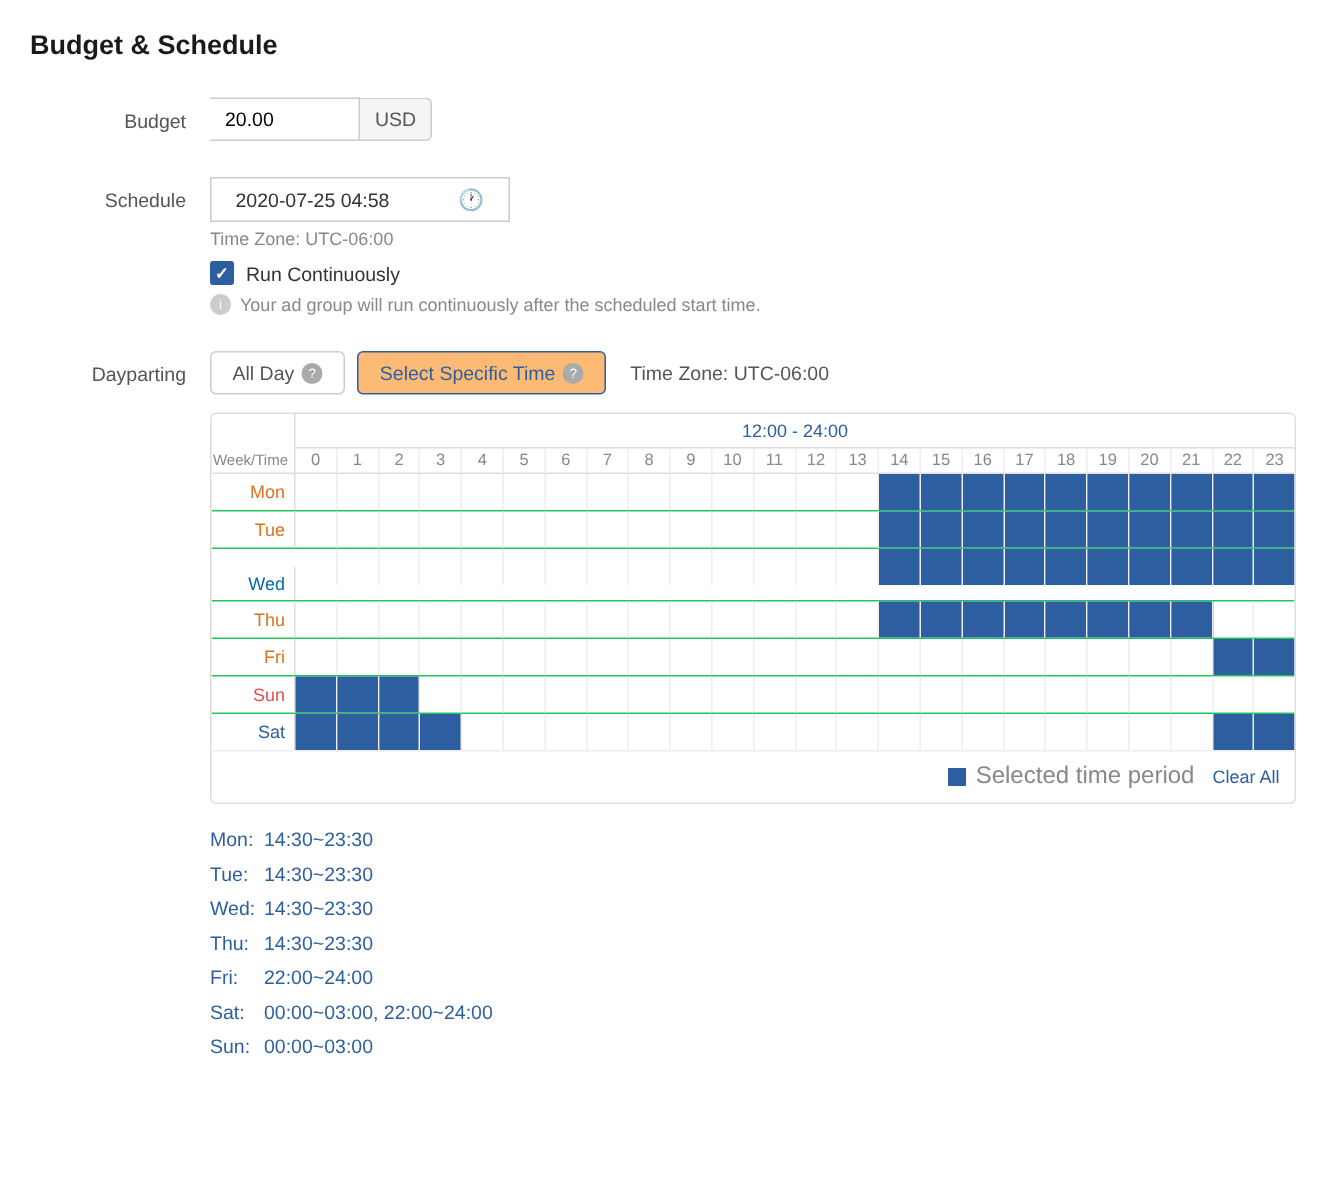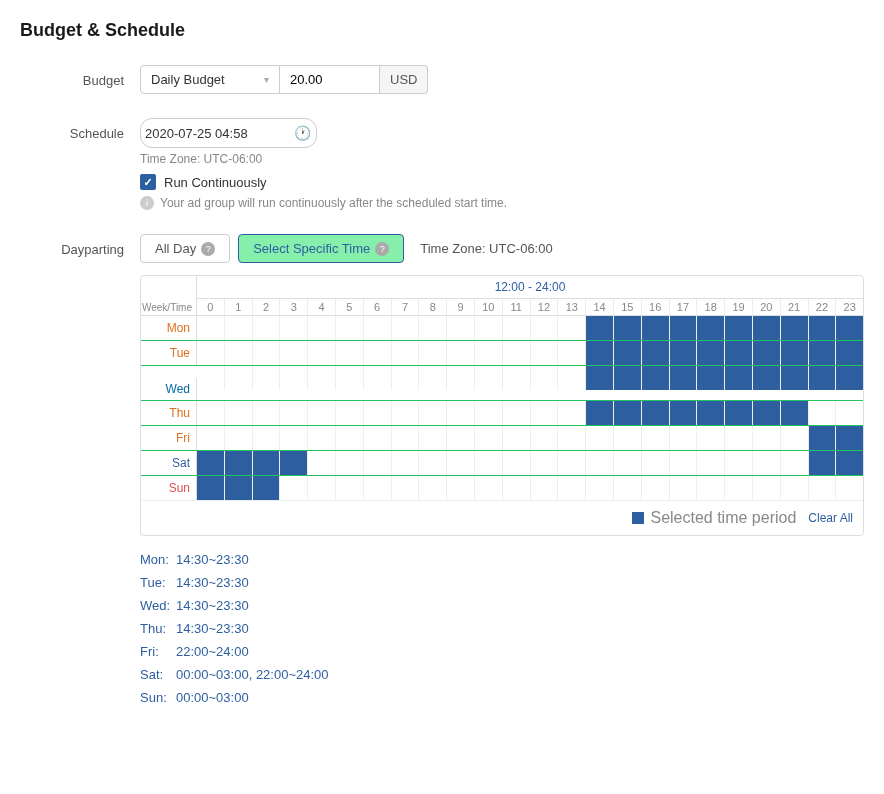--- a/index.html
+++ b/index.html
@@ -14,35 +14,35 @@
 
     .form-content { flex: 1; }
 
     
     .budget-inputs { display: flex; align-items: center; gap: 0; }
     .budget-type-select { display: flex; align-items: center; border: 1px solid #ccc; border-radius: 4px 0 0 4px; padding: 6px 10px; background: #fff; cursor: pointer; font-size: 13px; color: #333; min-width: 140px; justify-content: space-between; }
     .budget-amount-input { border: 1px solid #ccc; border-left: none; padding: 6px 10px; font-size: 13px; width: 100px; outline: none; }
     .budget-currency { border: 1px solid #ccc; border-left: none; border-radius: 0 4px 4px 0; padding: 6px 10px; background: #f5f5f5; font-size: 13px; color: #555; }
 
     
-    .schedule-datetime { display: flex; align-items: center; border: 1px solid #ccc; border-radius: 12px; padding: 6px 4px; width: 177px; font-size: 13px; color: #333; justify-content: space-between; }
+    .schedule-datetime { display: flex; align-items: center; border: 1px solid #ccc; border-radius: 0; padding: 6px 16px; width: 200px; font-size: 13px; color: #333; justify-content: space-between; }
     .clock-icon { color: #aaa; font-size: 14px; }
     .timezone-text { font-size: 12px; color: #888; margin-top: 4px; }
     .checkbox-row { display: flex; align-items: center; gap: 8px; margin-top: 8px; }
     .checkbox-blue { width: 16px; height: 16px; background: #2d5fa0; border: none; border-radius: 2px; display: flex; align-items: center; justify-content: center; cursor: pointer; flex-shrink: 0; }
     .checkbox-blue::after { content: '✓'; color: white; font-size: 11px; font-weight: bold; }
     .checkbox-label { font-size: 13px; color: #333; }
     .ad-note { display: flex; align-items: center; gap: 6px; margin-top: 6px; font-size: 12px; color: #888; }
     .info-circle { width: 14px; height: 14px; background: #ccc; border-radius: 50%; display: inline-flex; align-items: center; justify-content: center; font-size: 9px; color: white; flex-shrink: 0; }
 
     
     .dayparting-content { flex: 1; }
     .dayparting-controls { display: flex; align-items: center; gap: 8px; margin-bottom: 12px; }
     .btn-allday { border: 1px solid #ccc; border-radius: 4px; padding: 6px 14px; font-size: 13px; background: #fff; color: #555; cursor: pointer; display: flex; align-items: center; gap: 5px; }
-    .btn-specific { border: 1px solid #2d5fa0; border-radius: 4px; padding: 6px 14px; font-size: 13px; background: #86efac; color: #2d5fa0; cursor: pointer; display: flex; align-items: center; gap: 5px; font-weight: 500; }
+    .btn-specific { border: 1px solid #2d5fa0; border-radius: 4px; padding: 6px 14px; font-size: 13px; background: #fdba74; color: #2d5fa0; cursor: pointer; display: flex; align-items: center; gap: 5px; font-weight: 500; }
     .timezone-label { font-size: 13px; color: #555; margin-left: 8px; }
     .question-icon { width: 14px; height: 14px; background: #aaa; border-radius: 50%; display: inline-flex; align-items: center; justify-content: center; font-size: 9px; color: white; cursor: pointer; }
 
     
     .grid-container { border: 1px solid #ddd; border-radius: 4px; overflow: hidden; }
     .grid-header { display: flex; }
     .grid-header-spacer { width: 56px; flex-shrink: 0; border-right: 1px solid #ddd; }
     .grid-header-range { flex: 1; text-align: center; font-size: 12px; color: #333; padding: 4px 0; border-bottom: 1px solid #ddd; }
     .grid-header-range.am { border-right: 1px solid #ddd; color: #555; }
     .grid-header-range.pm { color: #2d5fa0; font-weight: 500; }
@@ -88,24 +88,20 @@
 <body>
 
 <div class="page-title">Budget &amp; Schedule</div>
 
 <div class="form-section">
 
   <div class="form-row">
     <div class="form-label">Budget</div>
     <div class="form-content">
       <div class="budget-inputs">
-        <div class="budget-type-select">
-          <span>Daily Budget</span>
-          <span class="chevron-icon">▾</span>
-        </div>
         <input class="budget-amount-input" type="text" value="20.00" style="">
         <div class="budget-currency">USD</div>
       </div>
     </div>
   </div>
 
   <div class="form-row">
     <div class="form-label">Schedule</div>
     <div class="form-content">
       <div class="schedule-datetime">
@@ -316,20 +312,49 @@
                 <div class="time-cell"></div>
                 <div class="time-cell"></div>
                 <div class="time-cell"></div>
                 <div class="time-cell"></div>
                 <div class="time-cell"></div>
                 <div class="time-cell selected"></div>
                 <div class="time-cell selected"></div>
               </div>
             </div>
             <div class="grid-row">
+              <div class="day-label sun">Sun</div>
+              <div class="hour-cells">
+                <div class="time-cell selected"></div>
+                <div class="time-cell selected"></div>
+                <div class="time-cell selected"></div>
+                <div class="time-cell"></div>
+                <div class="time-cell"></div>
+                <div class="time-cell"></div>
+                <div class="time-cell"></div>
+                <div class="time-cell"></div>
+                <div class="time-cell"></div>
+                <div class="time-cell"></div>
+                <div class="time-cell"></div>
+                <div class="time-cell"></div>
+                <div class="time-cell"></div>
+                <div class="time-cell"></div>
+                <div class="time-cell"></div>
+                <div class="time-cell"></div>
+                <div class="time-cell"></div>
+                <div class="time-cell"></div>
+                <div class="time-cell"></div>
+                <div class="time-cell"></div>
+                <div class="time-cell"></div>
+                <div class="time-cell"></div>
+                <div class="time-cell"></div>
+                <div class="time-cell"></div>
+              </div>
+            </div>
+            <div class="grid-row">
               <div class="day-label sat">Sat</div>
               <div class="hour-cells">
                 <div class="time-cell selected"></div>
                 <div class="time-cell selected"></div>
                 <div class="time-cell selected"></div>
                 <div class="time-cell selected"></div>
                 <div class="time-cell"></div>
                 <div class="time-cell"></div>
                 <div class="time-cell"></div>
                 <div class="time-cell"></div>
@@ -342,49 +367,20 @@
                 <div class="time-cell"></div>
                 <div class="time-cell"></div>
                 <div class="time-cell"></div>
                 <div class="time-cell"></div>
                 <div class="time-cell"></div>
                 <div class="time-cell"></div>
                 <div class="time-cell"></div>
                 <div class="time-cell"></div>
                 <div class="time-cell selected"></div>
                 <div class="time-cell selected"></div>
-              </div>
-            </div>
-            <div class="grid-row">
-              <div class="day-label sun">Sun</div>
-              <div class="hour-cells">
-                <div class="time-cell selected"></div>
-                <div class="time-cell selected"></div>
-                <div class="time-cell selected"></div>
-                <div class="time-cell"></div>
-                <div class="time-cell"></div>
-                <div class="time-cell"></div>
-                <div class="time-cell"></div>
-                <div class="time-cell"></div>
-                <div class="time-cell"></div>
-                <div class="time-cell"></div>
-                <div class="time-cell"></div>
-                <div class="time-cell"></div>
-                <div class="time-cell"></div>
-                <div class="time-cell"></div>
-                <div class="time-cell"></div>
-                <div class="time-cell"></div>
-                <div class="time-cell"></div>
-                <div class="time-cell"></div>
-                <div class="time-cell"></div>
-                <div class="time-cell"></div>
-                <div class="time-cell"></div>
-                <div class="time-cell"></div>
-                <div class="time-cell"></div>
-                <div class="time-cell"></div>
               </div>
             </div>
           </div>
 
         <div class="grid-footer">
           <div class="legend-text">
             <span class="legend-box"></span>
             <span>Selected time period</span>
           </div>
           <a class="clear-all-btn">Clear All</a>

